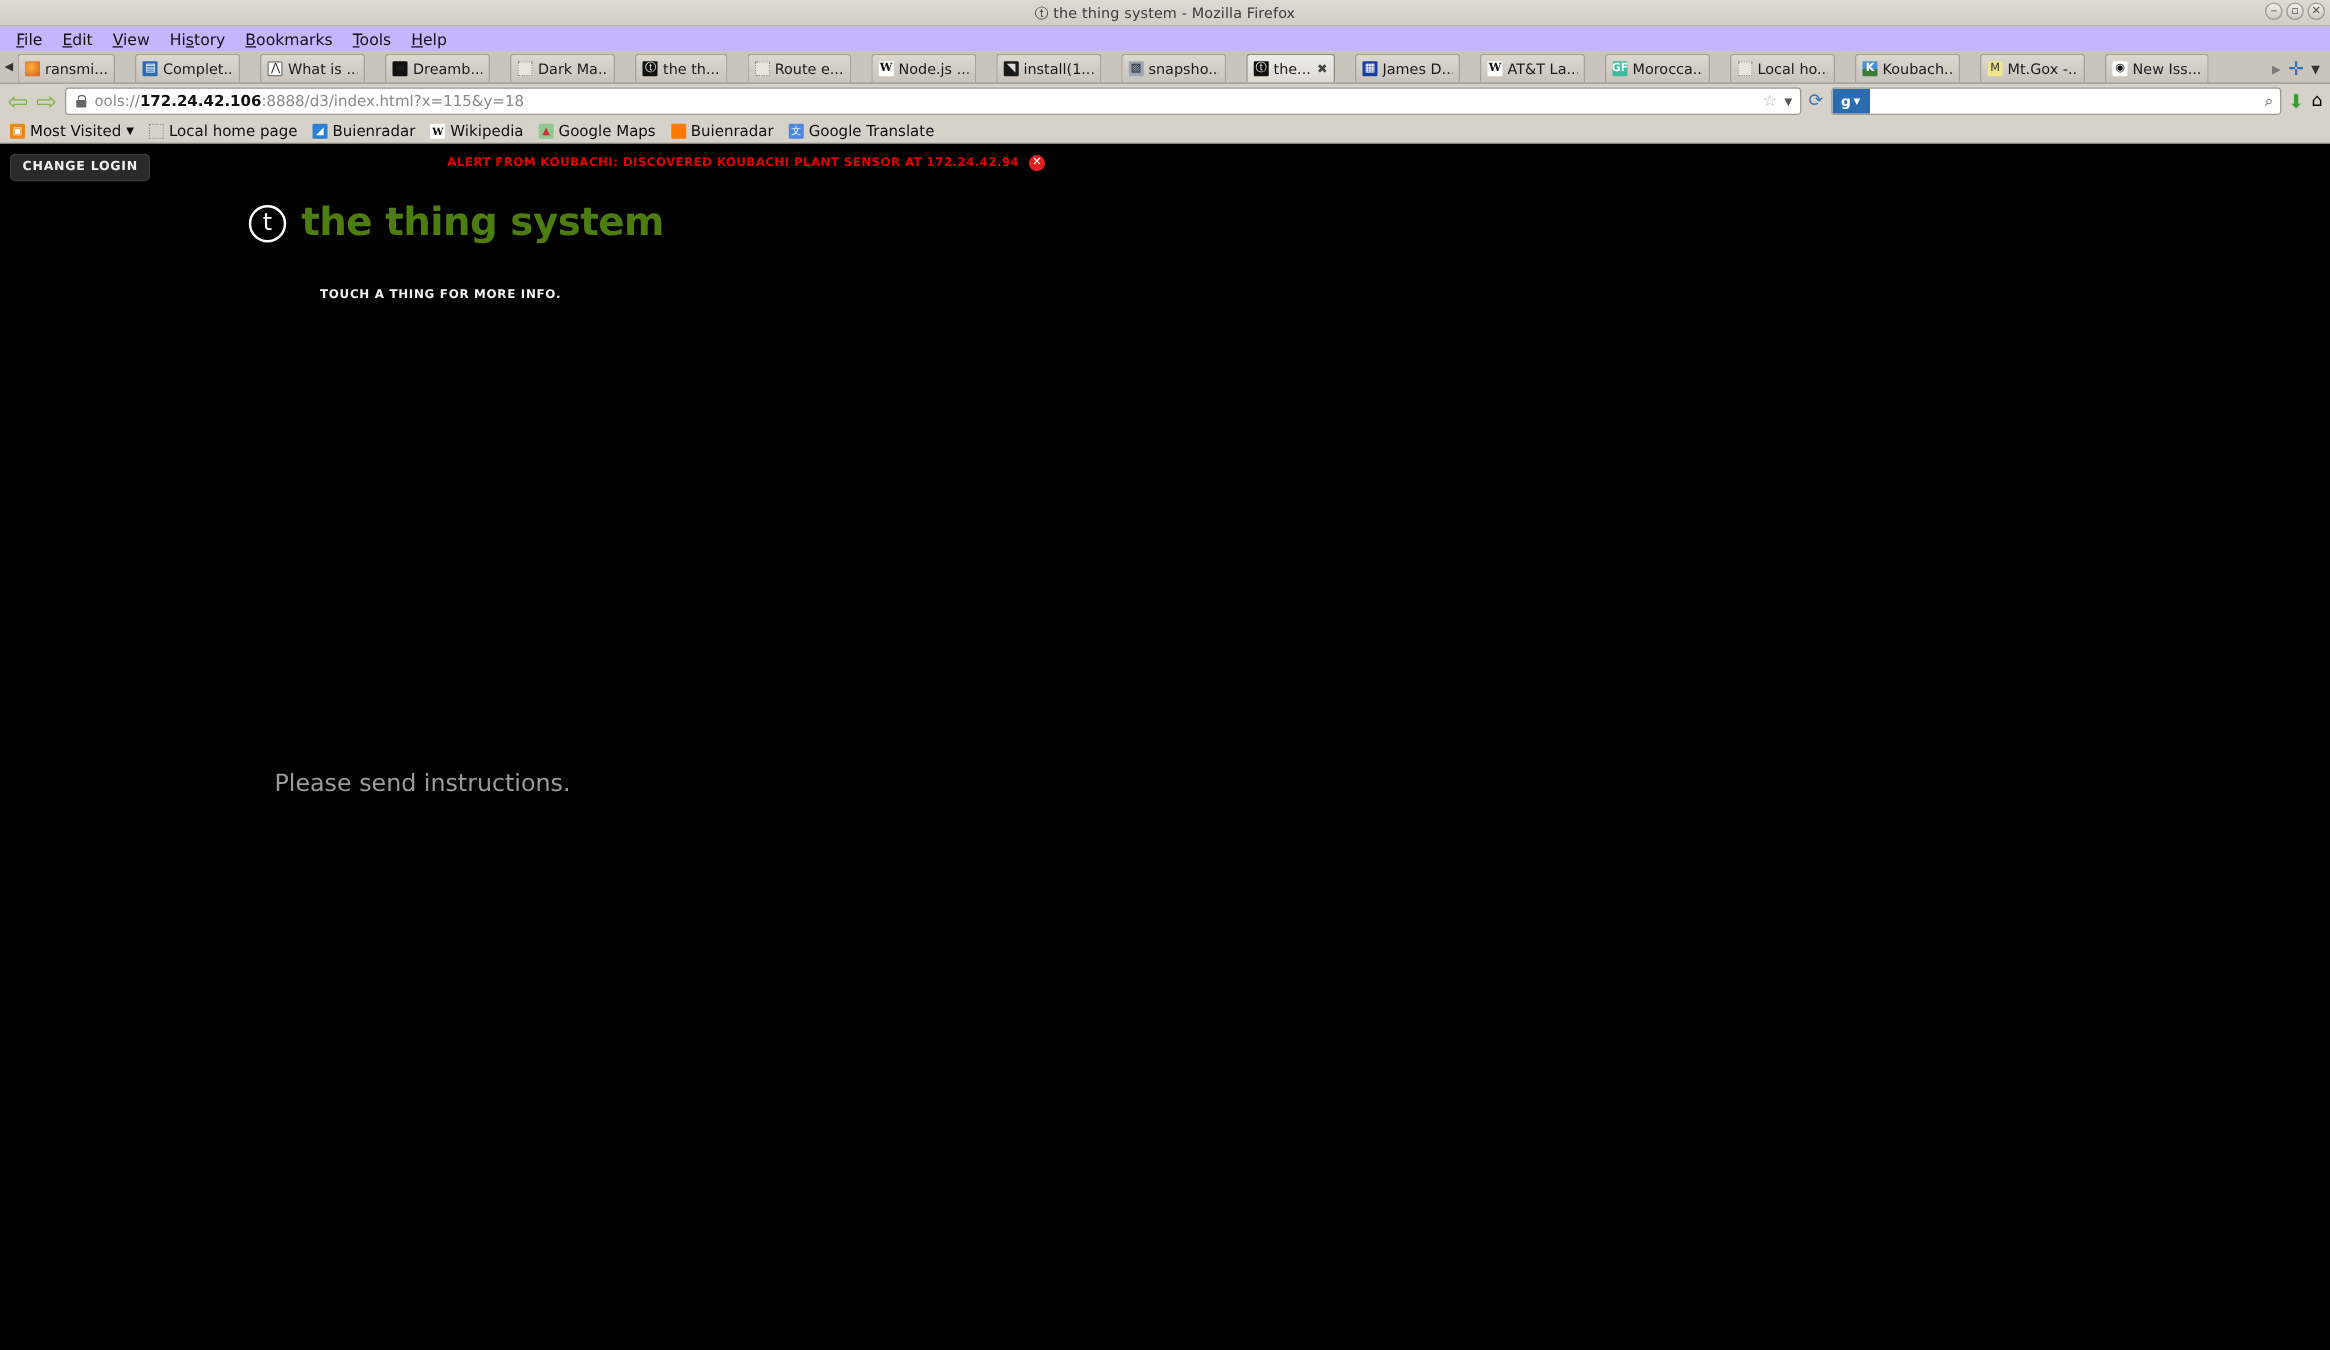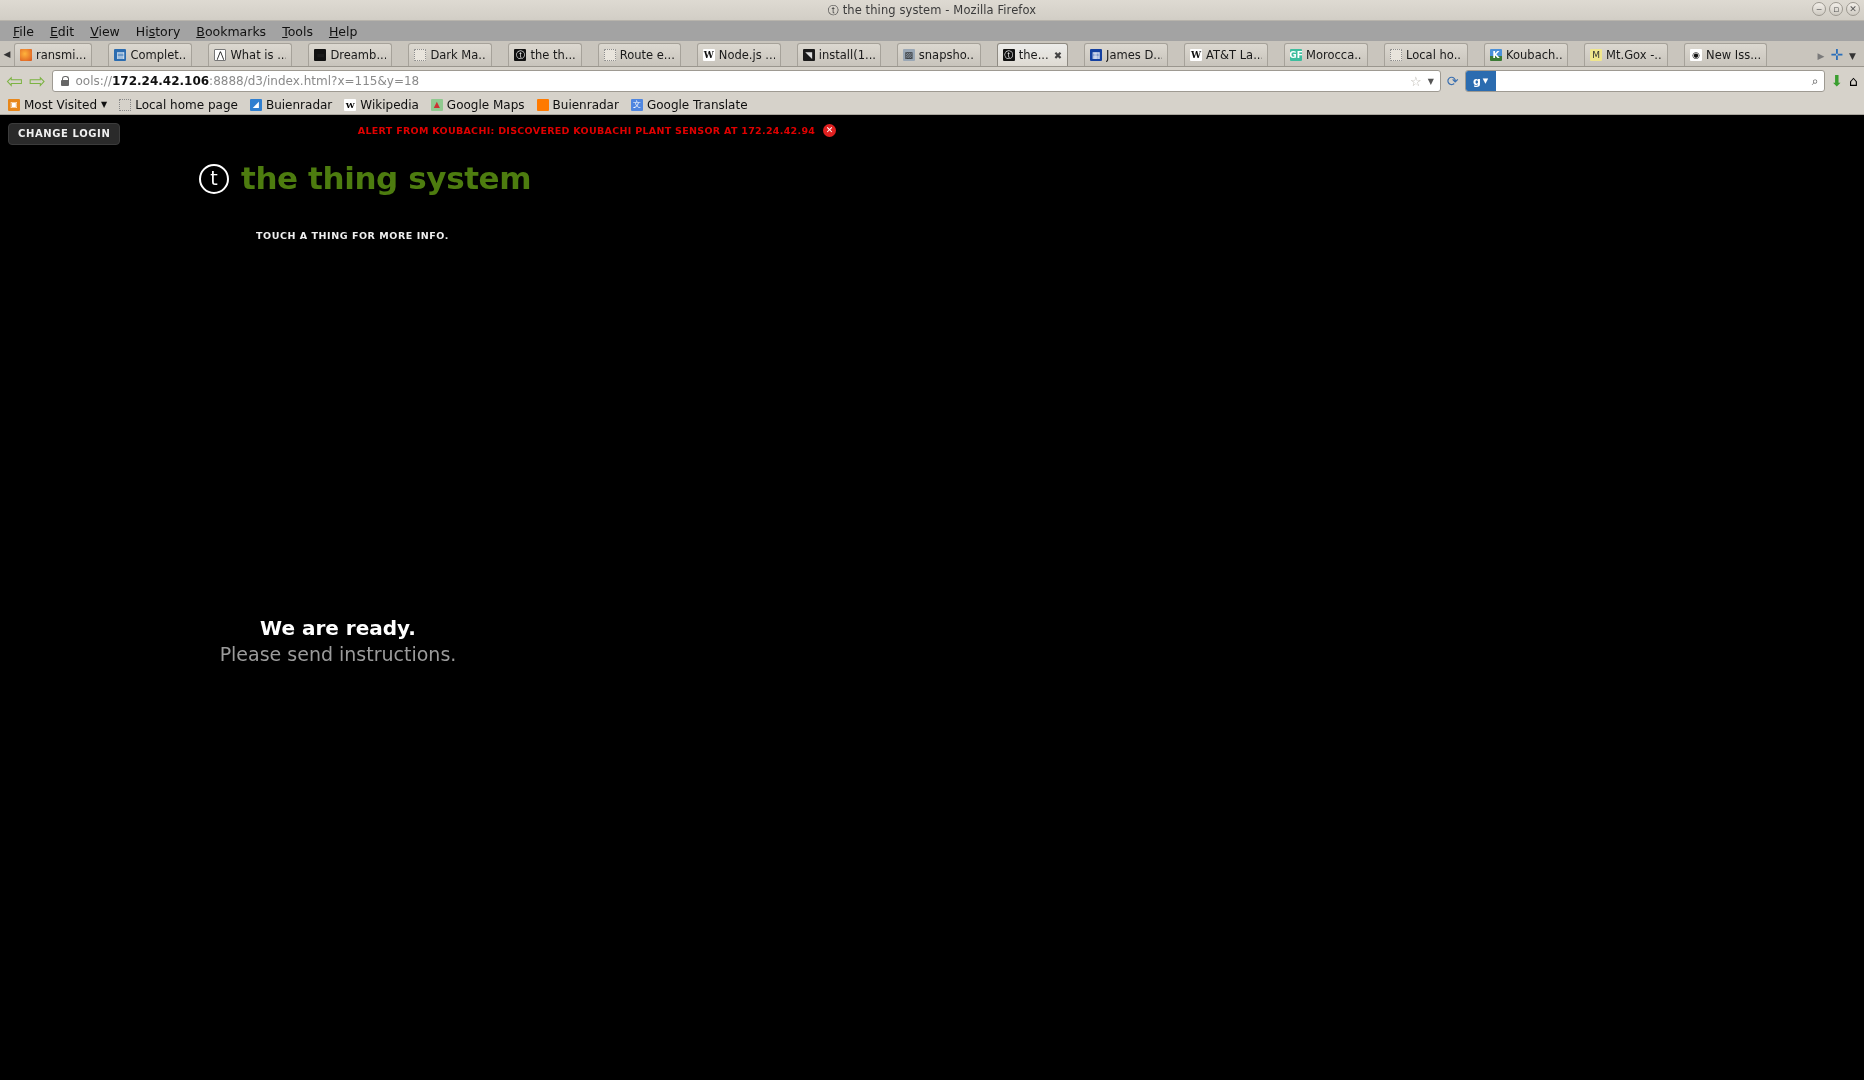--- a/index.html
+++ b/index.html
@@ -36,21 +36,21 @@
     background: linear-gradient(to bottom,#f2eee8,#cfcbc3);
     border: 1px solid #9c9890;
     display: flex; align-items: center; justify-content: center;
     font-size: 9px; color:#555; line-height: 1;
   }
 
   
   .menubar {
     height: 20px; display: flex; align-items: center;
     padding-left: 6px; gap: 2px;
-    background: #a3a3a3;
+    background: #c4b5fd;
     font-size: 12.5px; color: #111;
   }
   .menu-item { padding: 1px 7px; cursor: default; }
   .menu-item u { text-decoration: underline; }
 
   
   .tabbar {
     height: 26px;
     background: #c9c5bd;
     display: flex; align-items: flex-end;
@@ -429,18 +429,17 @@
     </div>
 
     <div class="brand">
       <div class="brand-mark">t</div>
       <div class="brand-text">the thing system</div>
     </div>
 
     <div class="touch-hint">TOUCH A THING FOR MORE INFO.</div>
 
     <div class="status-block">
-      <div class="status-title">We are ready.</div>
       <div class="status-sub">Please send instructions.</div>
     </div>
 
   </div>
 </div>
 
 </body></html>

